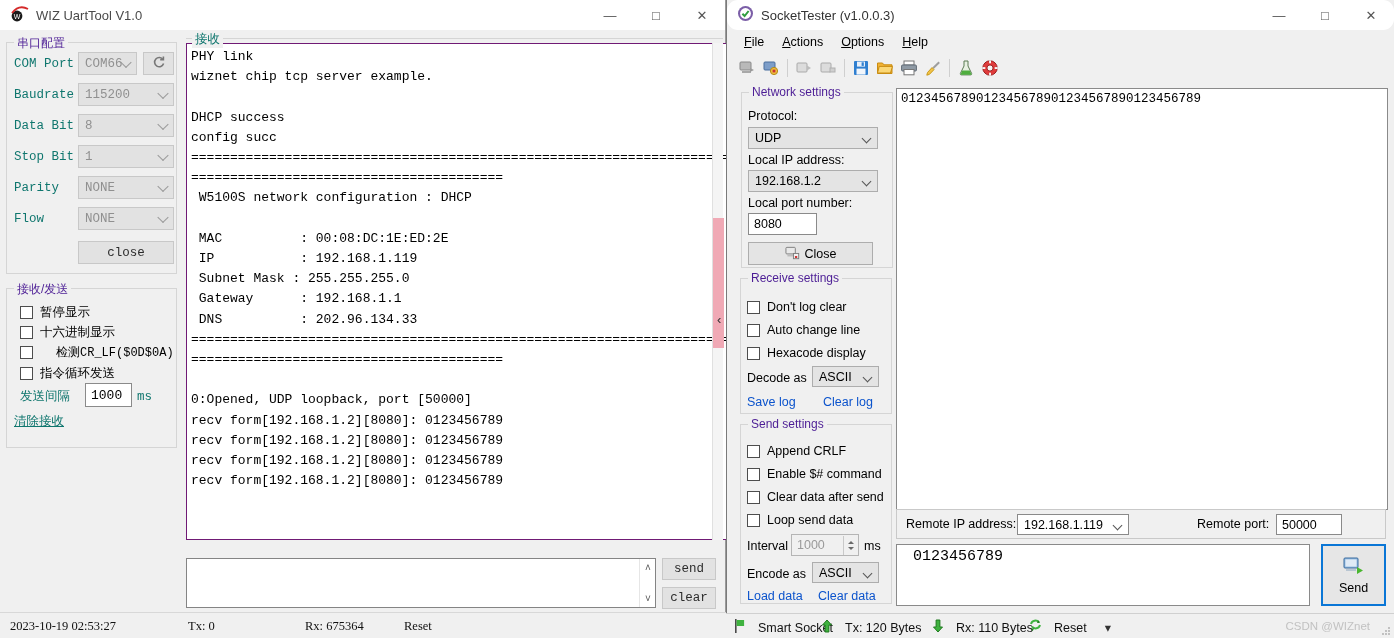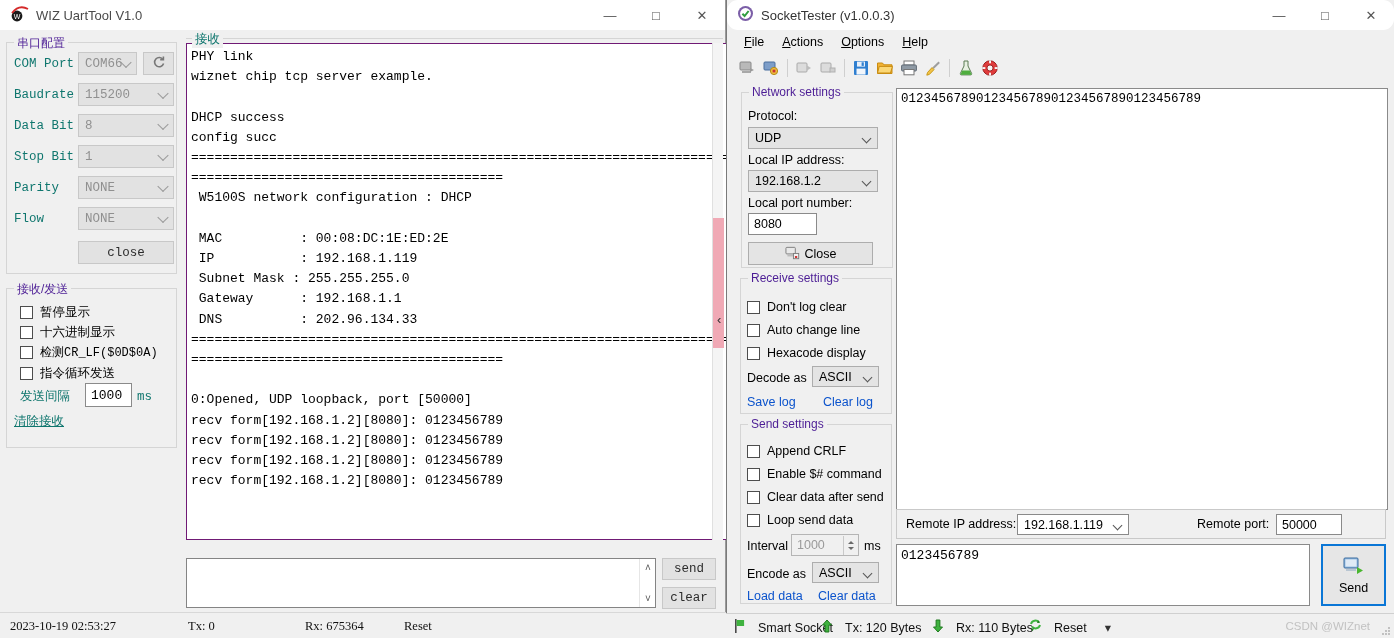--- a/index.html
+++ b/index.html
@@ -97,21 +97,21 @@
 
   #close-btn { position:absolute; left:748px; top:242px; width:125px; height:23px;
                background:#e4e4e4; border:1px solid #adadad;
                display:flex; align-items:center; justify-content:center; gap:5px; font-size:12.5px; }
 
   #remote-bar { position:absolute; left:896px; top:509px; width:490px; height:30px;
                 background:#f0f0f0; border:1px solid #c9c9c9; }
   #send-area { position:absolute; left:896px; top:544px; width:414px; height:62px;
                background:#fff; border:1px solid #8a8a8a; }
   #send-area .txt { padding:3px 0 0 4px; font-family:"Liberation Mono", monospace;
-                    font-size:13px; color:#000; }
+                    font-size:15px; color:#000;margin-left:12px; }
   #send-btn { position:absolute; left:1321px; top:544px; width:65px; height:62px;
               background:#e6e6e6; border:2px solid #0a76d6;
               display:flex; flex-direction:column; align-items:center; justify-content:center; gap:2px;
               font-size:12.5px; color:#000; }
 
   #sock-status { position:absolute; left:0; bottom:0; width:668px; height:25px;
                  background:#f0f0f0; border-top:1px solid #d0d0d0; }
   #sock-status .it { position:absolute; top:5px; display:flex; align-items:center; gap:12px;
                      font-size:12.5px; color:#111; }
   #watermark { position:absolute; right:24px; top:6px; font-size:11.5px; color:#c2c2c2; }
@@ -195,21 +195,21 @@
   <div class="cbrow" style="left:20px; top:304px;">
     <i class="cbox"></i>
     <span>暂停显示</span>
   </div>
   <div class="cbrow" style="left:20px; top:324px;">
     <i class="cbox"></i>
     <span>十六进制显示</span>
   </div>
   <div class="cbrow" style="left:20px; top:344px;">
     <i class="cbox"></i>
-    <span class="mono" style="font-size:12px;">检测CR_LF($0D$0A)</span>
+    <span class="mono" style="font-size:12px;margin-left:16px;">检测CR_LF($0D$0A)</span>
   </div>
   <div class="cbrow" style="left:20px; top:365px;">
     <i class="cbox"></i>
     <span>指令循环发送</span>
   </div>
 
   <span class="uart-label" style="left:20px; top:388px; font-family:'Liberation Sans',sans-serif;">发送间隔</span>
   <div class="stext" style="left:85px; top:383px; width:47px; height:24px; font-family:'Liberation Mono',monospace; font-size:13px;">1000</div>
   <span class="uart-label" style="left:137px; top:390px;">ms</span>
 

